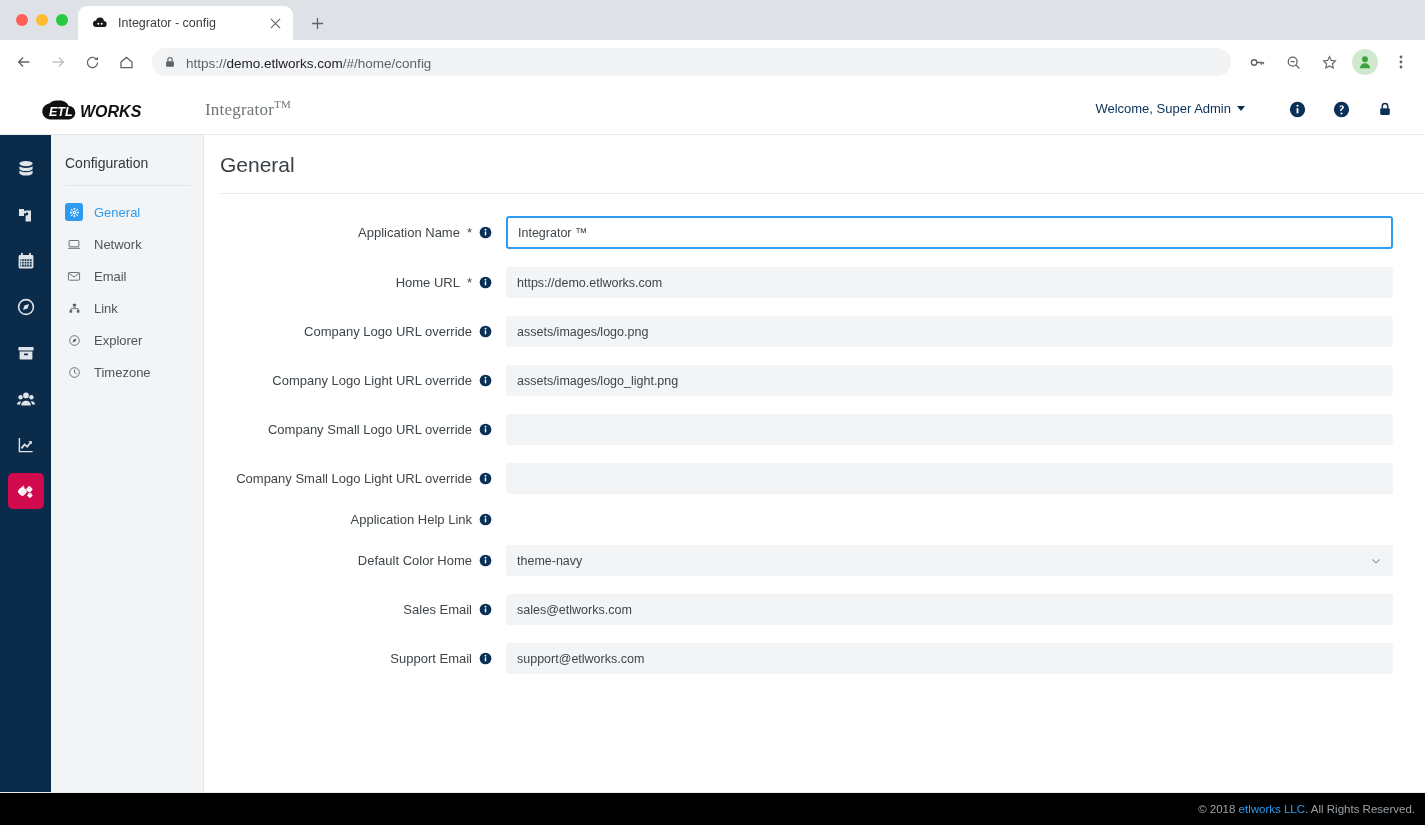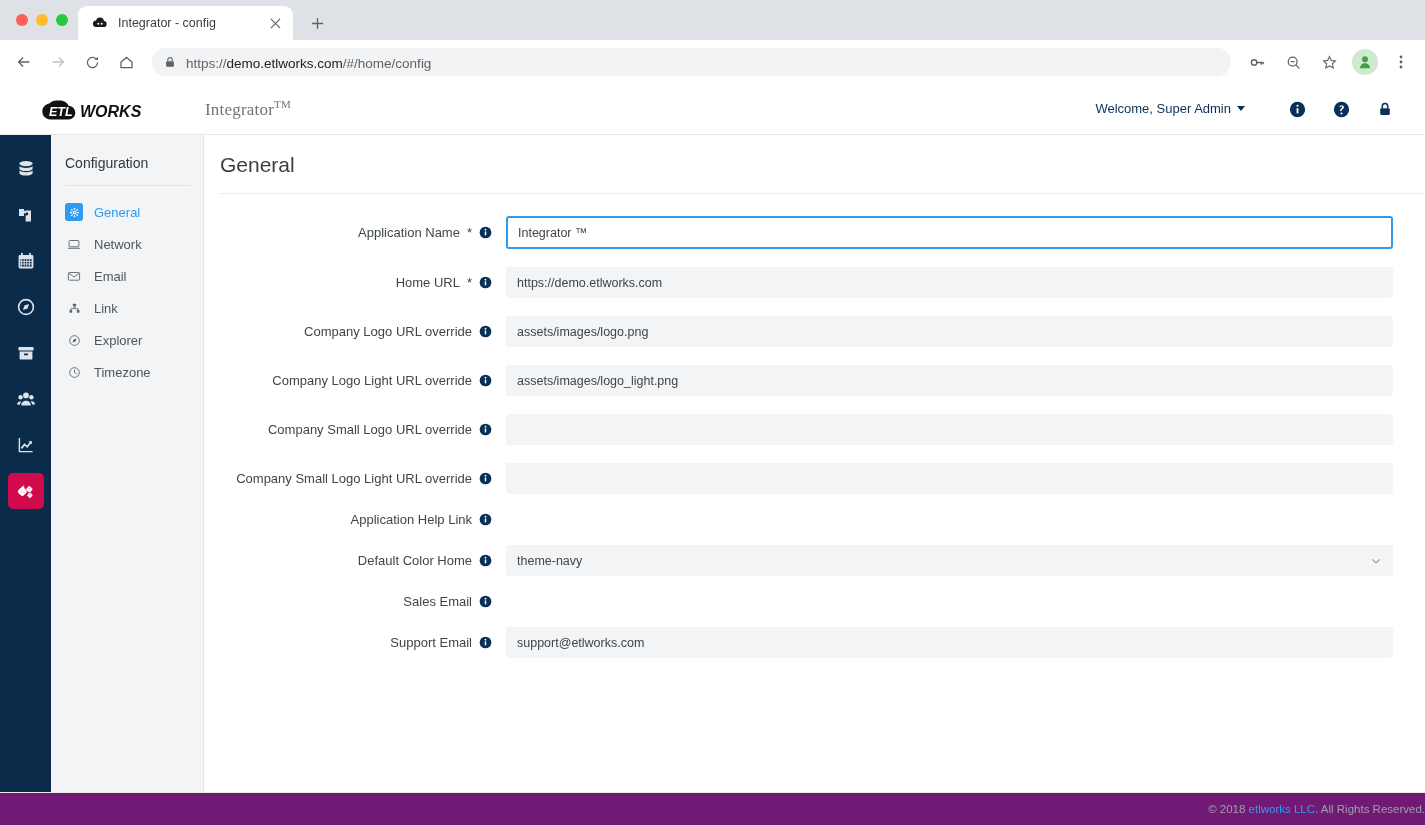--- a/index.html
+++ b/index.html
@@ -149,23 +149,23 @@
   .field {
     flex: 1; height: 31px; background: #f3f4f6; border: 1px solid transparent;
     border-radius: 3px; display: flex; align-items: center;
     padding: 0 10px; font-size: 12.5px; color: #3e464b;
   }
   .field.focused { background: #ffffff; border: 2px solid #2e9bf0; height: 33px; }
   .field.select { justify-content: space-between; }
   .chev { color: #8b9298; display: flex; align-items: center; }
 
   .footer {
-    height: 33px; background: #701a75; border-top: 1px solid #e9ebed;
+    height: 33px; background: #000000; border-top: 1px solid #e9ebed;
     display: flex; align-items: center; justify-content: flex-end;
-    flex: 0 0 33px;
+    padding-right: 10px; flex: 0 0 33px;
   }
   .footer-text { font-size: 11.5px; color: #9aa1a6; }
   .footer-link { color: #2e9bf0; }
 </style>
 </head>
 <body>
 
 <div class="browser-chrome">
   <div class="tabstrip">
     <div class="traffic">
@@ -578,20 +578,21 @@
           <div class="form-label">
             <span>Sales Email</span>
             <span class="info-ico">
                 <svg width="13" height="13" viewBox="0 0 20 20">
                   <circle cx="10" cy="10" r="9" fill="#0b3057"></circle>
                   <circle cx="10" cy="5.6" r="1.4" fill="#fff"></circle>
                   <rect x="8.9" y="8.2" width="2.2" height="6.3" rx="1" fill="#fff"></rect>
                 </svg>
               </span>
           </div>
+          <div class="field">sales@etlworks.com</div>
         </div>
 
         <div class="form-row">
           <div class="form-label">
             <span>Support Email</span>
             <span class="info-ico">
                 <svg width="13" height="13" viewBox="0 0 20 20">
                   <circle cx="10" cy="10" r="9" fill="#0b3057"></circle>
                   <circle cx="10" cy="5.6" r="1.4" fill="#fff"></circle>
                   <rect x="8.9" y="8.2" width="2.2" height="6.3" rx="1" fill="#fff"></rect>

